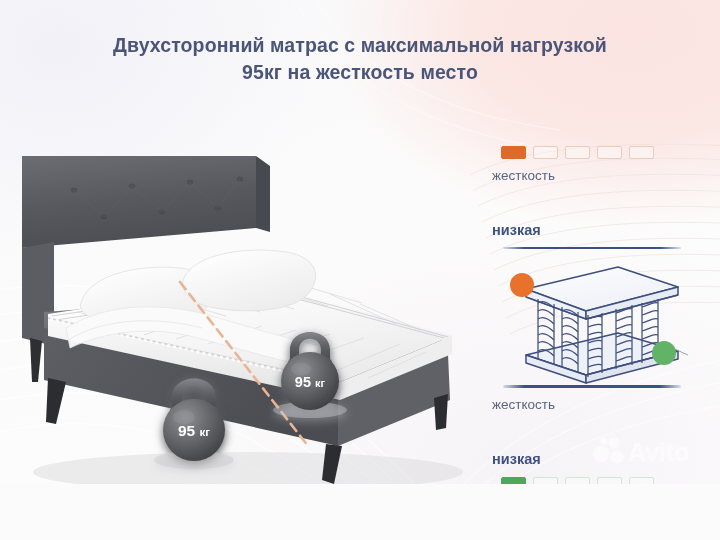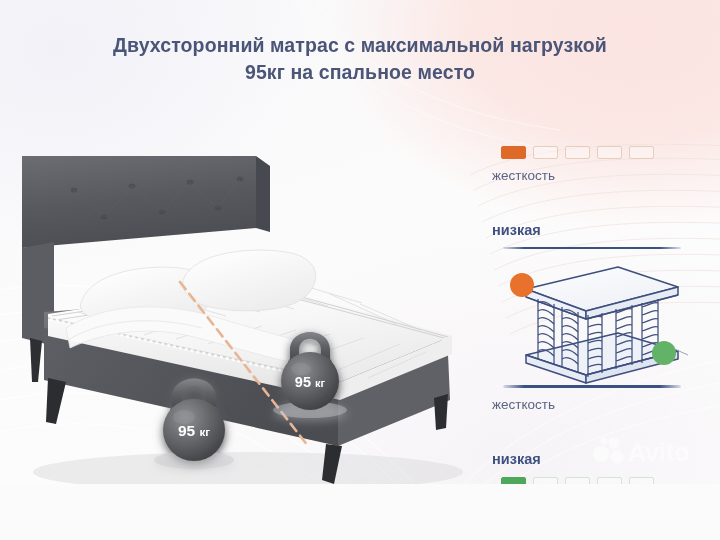--- a/index.html
+++ b/index.html
@@ -95,21 +95,21 @@
       <path d="M494,270 C546,244 626,234 742,240"></path>
       <path d="M498,286 C550,260 630,250 744,256"></path>
       <path d="M502,302 C554,276 634,266 746,272"></path>
       <path d="M506,318 C558,292 638,282 748,288"></path>
       <path d="M510,334 C562,308 642,298 750,304"></path>
     </g>
   </svg>
 
   <div class="title">
     <span class="l1">Двухсторонний матрас с максимальной нагрузкой</span>
-    <span class="l2">95кг на спальное место</span>
+    <span class="l2">95кг на жесткость место</span>
   </div>
 
   <div class="bed-wrap">
     <svg width="470" height="360" viewBox="0 0 470 360">
       <defs>
         <linearGradient id="hbGrad" x1="0" y1="0" x2="0.25" y2="1">
           <stop offset="0%" stop-color="#6b6d73"></stop>
           <stop offset="55%" stop-color="#57595e"></stop>
           <stop offset="100%" stop-color="#4c4e53"></stop>
         </linearGradient>

